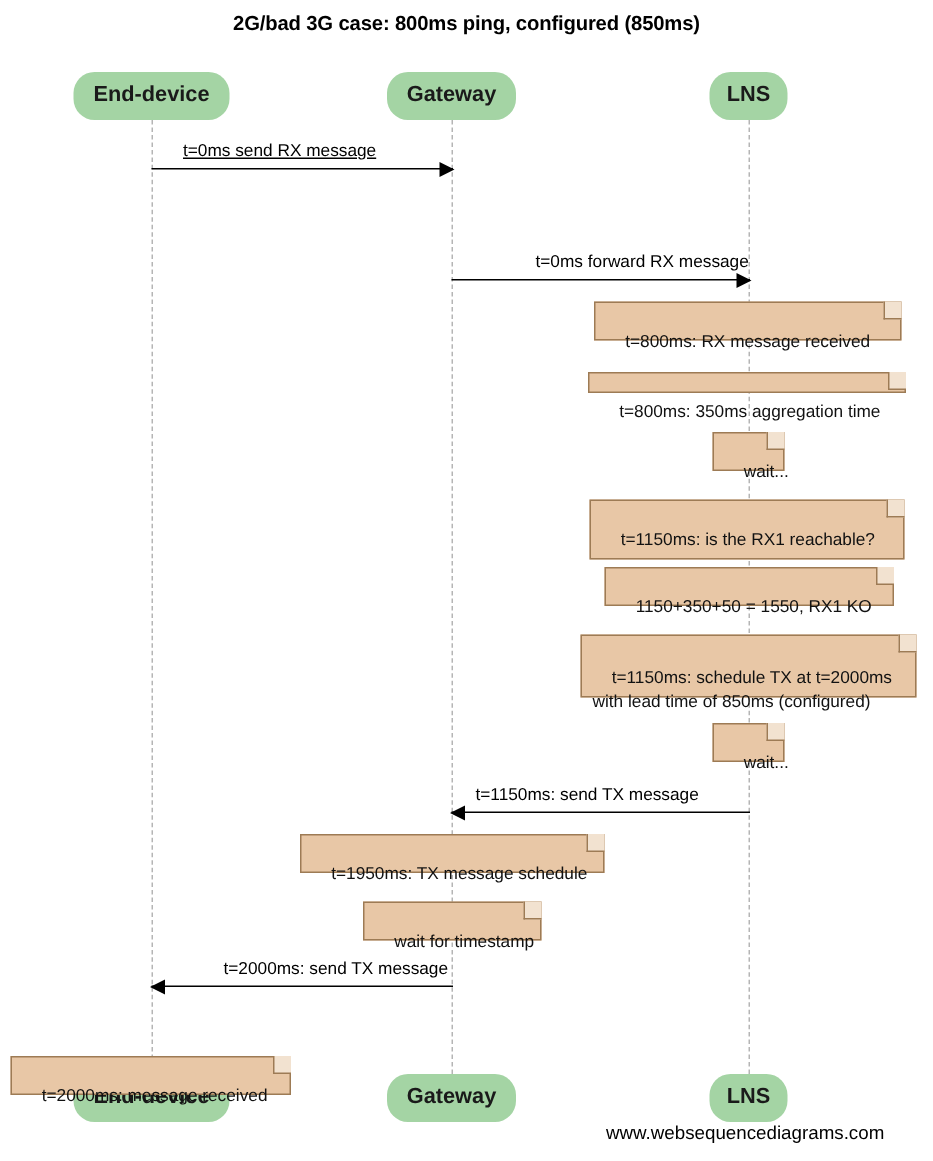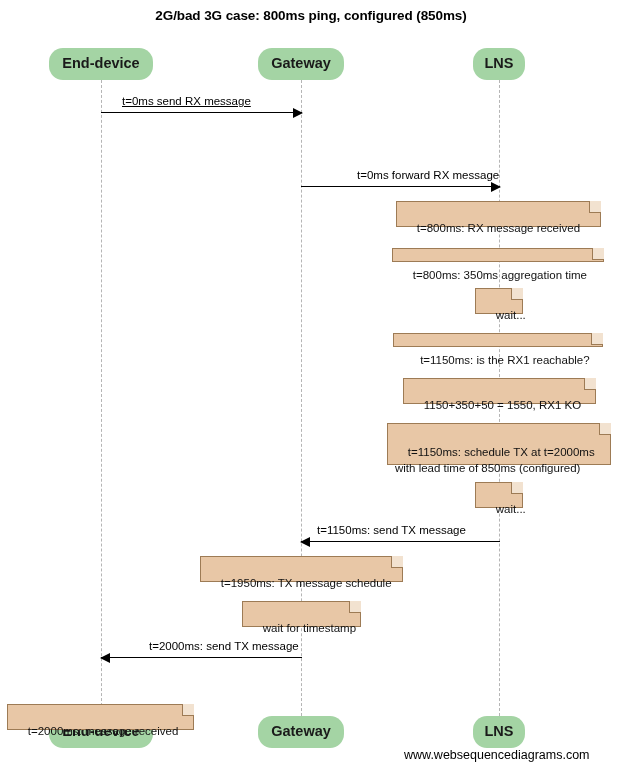--- a/index.html
+++ b/index.html
@@ -172,21 +172,21 @@
   <div class="note" style="left:392px; top:248px; width:212px; height:14px;">
     <span>t=800ms: 350ms aggregation time</span>
     <span class="fold"></span>
   </div>
 
   <div class="note" style="left:475px; top:288px; width:48px; height:26px;">
     <span>wait...</span>
     <span class="fold"></span>
   </div>
 
-  <div class="note" style="left:393px; top:333px; width:210px; height:14px;text-align:center;">
+  <div class="note" style="left:393px; top:333px; width:210px; height:40px;">
     <span>t=1150ms: is the RX1 reachable?</span>
     <span class="fold"></span>
   </div>
 
   <div class="note" style="left:403px; top:378px; width:193px; height:26px;">
     <span>1150+350+50 = 1550, RX1 KO</span>
     <span class="fold"></span>
   </div>
 
   <div class="note nline2" style="left:387px; top:423px; width:224px; height:42px;">

